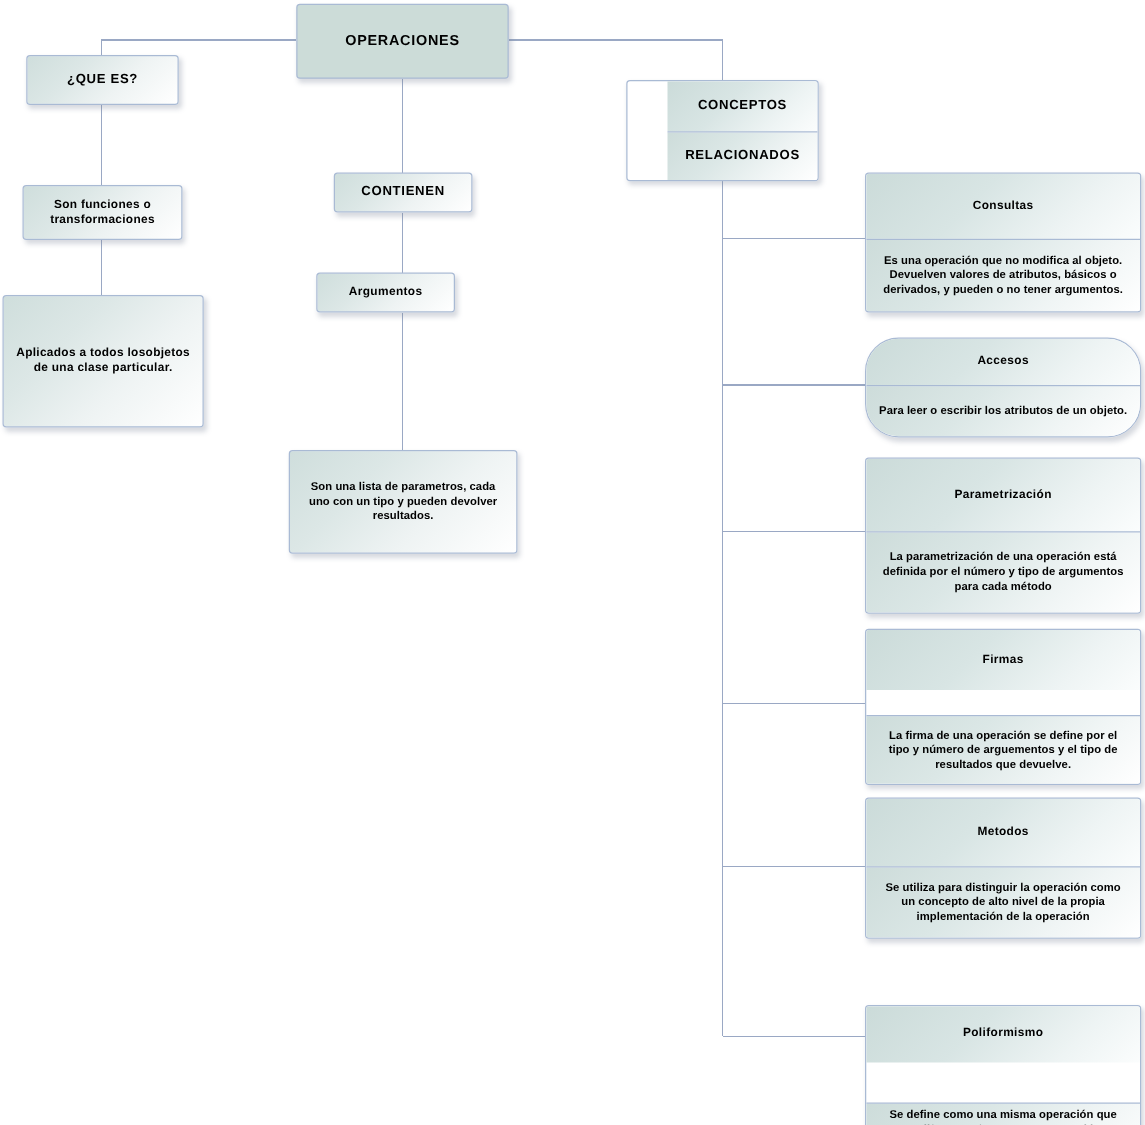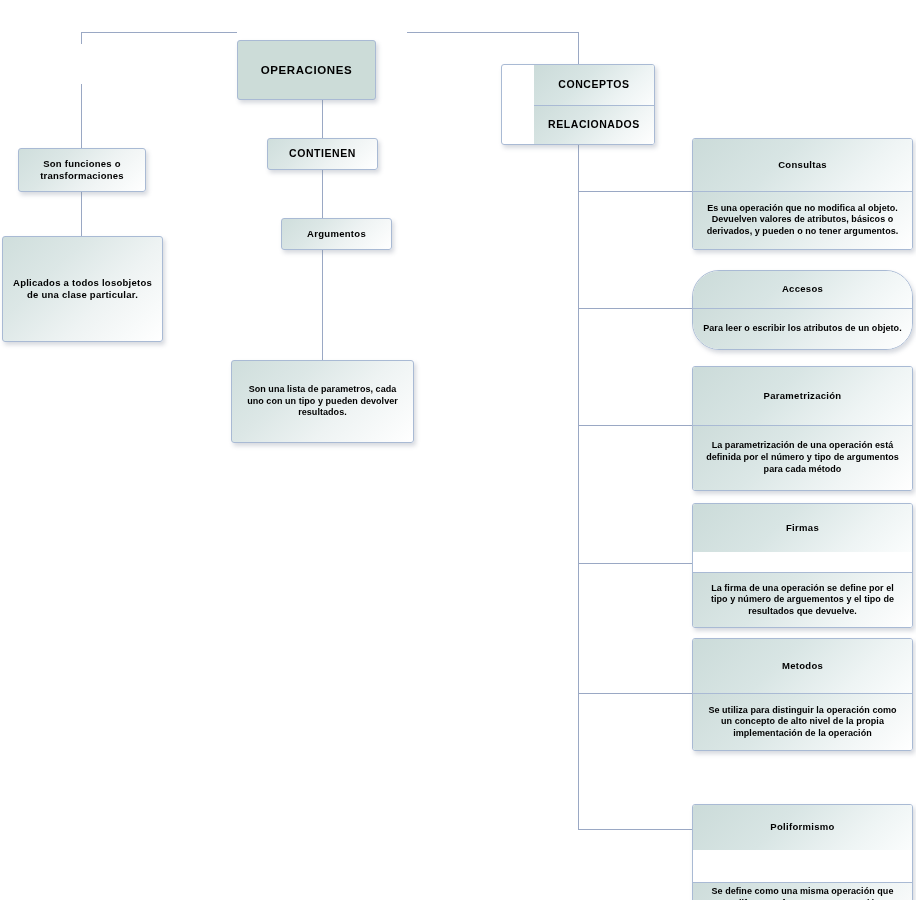--- a/index.html
+++ b/index.html
@@ -105,38 +105,41 @@
     <line x1="578" y1="145" x2="578" y2="829"></line>
 
     <line x1="578" y1="191" x2="692" y2="191"></line>
     <line x1="578" y1="308" x2="692" y2="308"></line>
     <line x1="578" y1="425" x2="692" y2="425"></line>
     <line x1="578" y1="563" x2="692" y2="563"></line>
     <line x1="578" y1="693" x2="692" y2="693"></line>
     <line x1="578" y1="829" x2="692" y2="829"></line>
   </svg>
 
-  <div class="node flat" style="left:237px; top:3px; width:139px; height:60px;margin-top:37px;">
+  <div class="node flat" style="left:237px; top:3px; width:170px; height:60px;">
     <div class="seg fs-root" style="height:100%;">OPERACIONES</div>
   </div>
 
+  <div class="node" style="left:21px; top:44px; width:122px; height:40px;">
+    <div class="seg fs-title" style="height:100%;">¿QUE ES?</div>
+  </div>
 
   <div class="node" style="left:18px; top:148px; width:128px; height:44px;">
     <div class="seg fs-label" style="height:100%;">Son funciones o transformaciones</div>
   </div>
 
   <div class="node" style="left:2px; top:236px; width:161px; height:106px;">
     <div class="seg fs-label" style="height:100%;">Aplicados a todos losobjetos de una clase particular.</div>
   </div>
 
   <div class="node" style="left:267px; top:138px; width:111px; height:32px;">
     <div class="seg fs-title" style="height:100%;">CONTIENEN</div>
   </div>
 
-  <div class="node" style="left:281px; top:218px; width:111px; height:32px;">
+  <div class="node" style="left:253px; top:218px; width:111px; height:32px;">
     <div class="seg fs-cap" style="height:100%;">Argumentos</div>
   </div>
 
   <div class="node" style="left:231px; top:360px; width:183px; height:83px;">
     <div class="seg fs-body" style="height:100%;">Son una lista de parametros, cada uno con un tipo y pueden devolver resultados.</div>
   </div>
 
   <div class="node split" style="left:501px; top:64px; width:154px; height:81px;padding-left:32px;">
     <div class="seg head fs-title" style="height:50%;">CONCEPTOS</div>
     <div class="seg body fs-title" style="height:50%;">RELACIONADOS</div>

